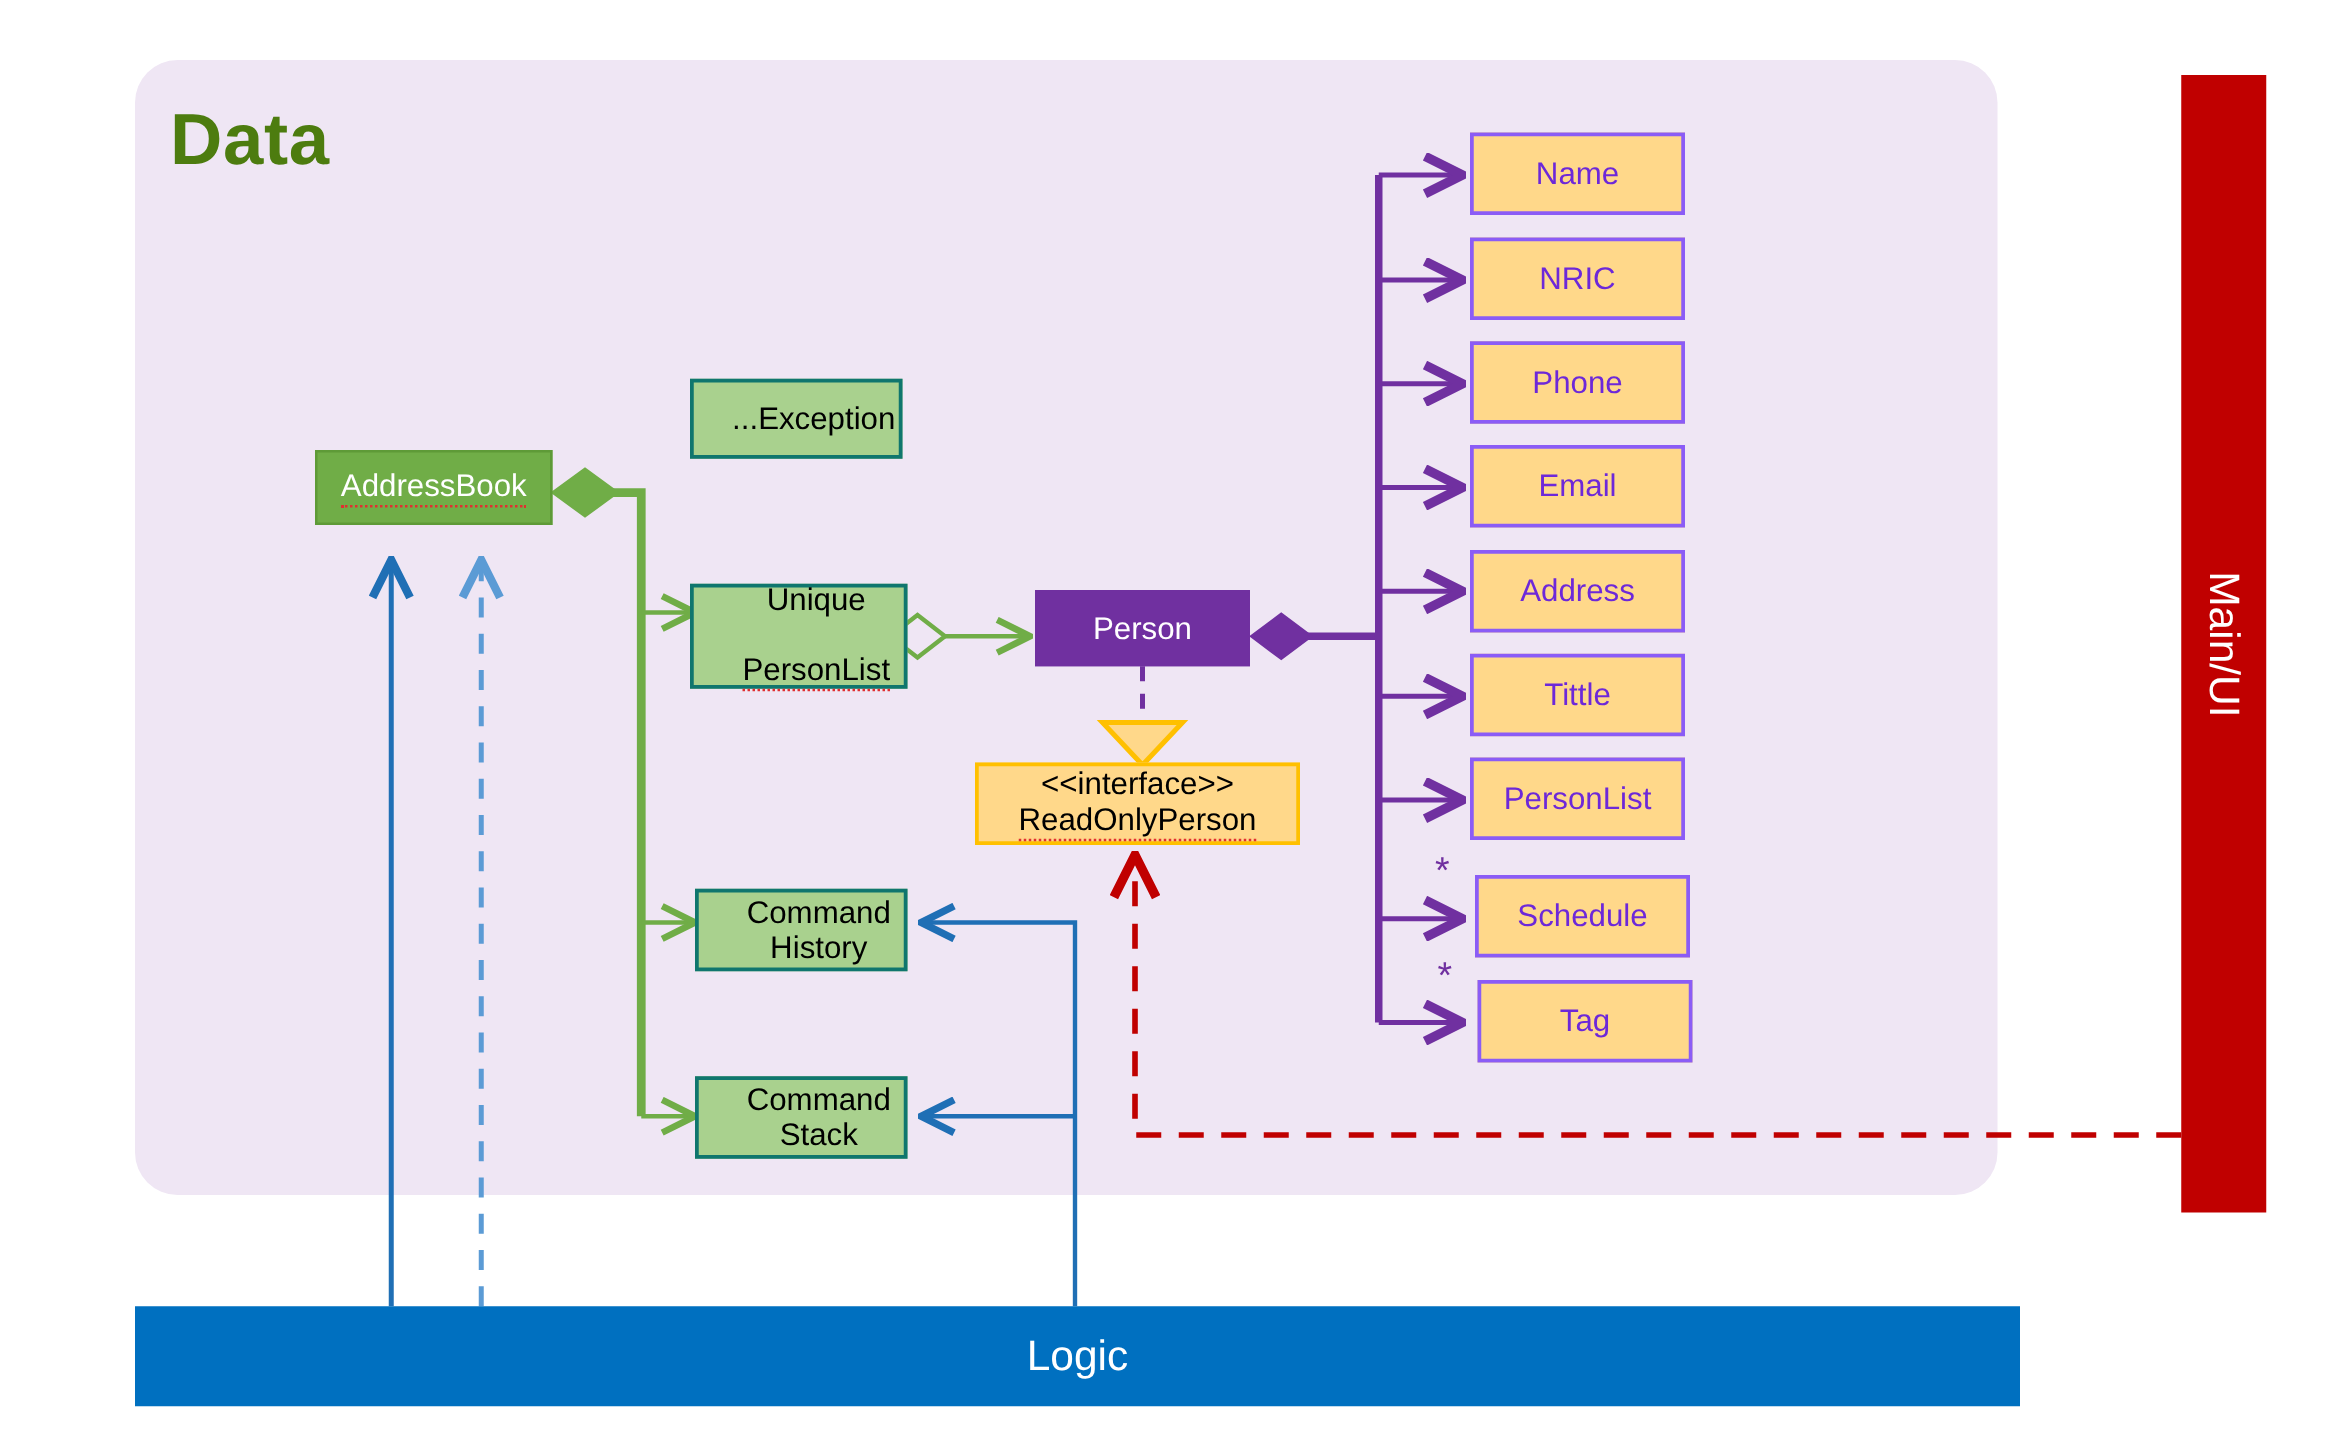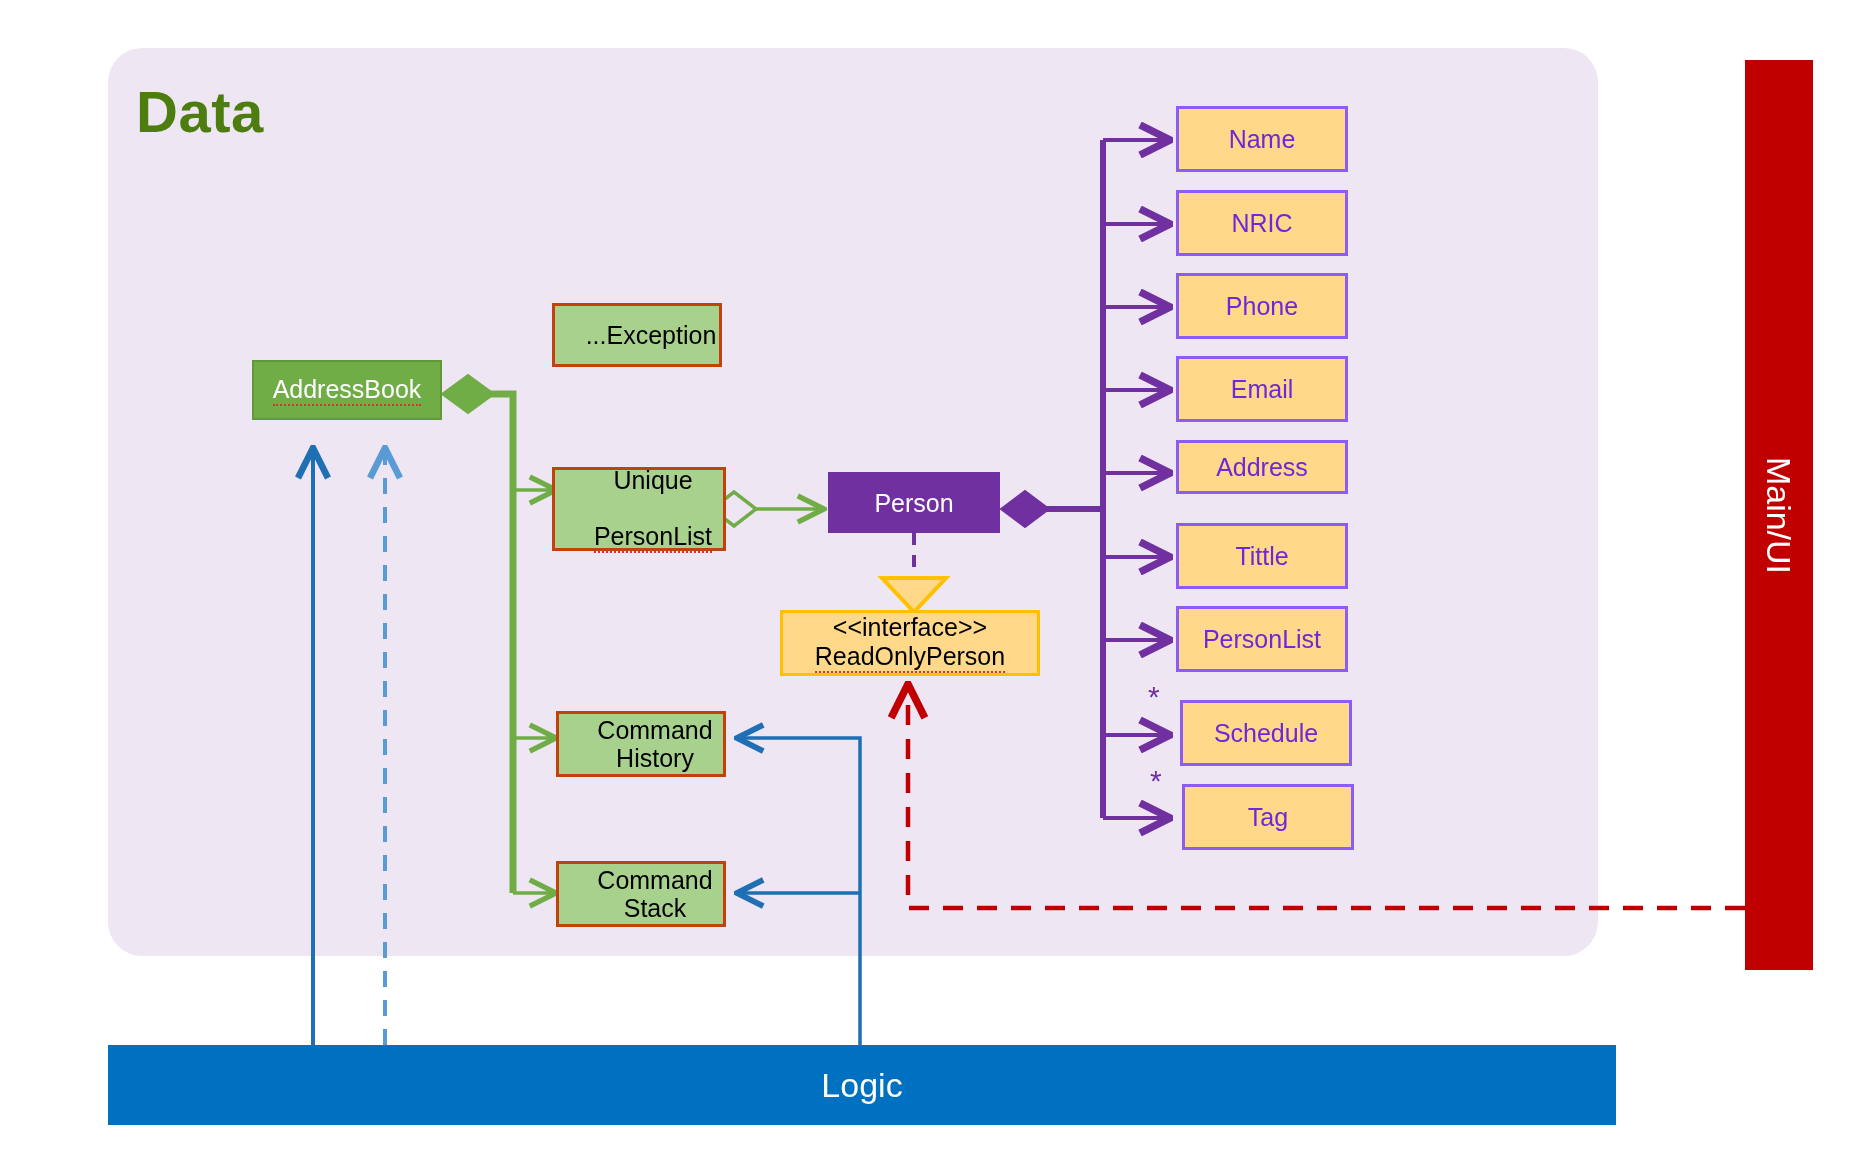--- a/index.html
+++ b/index.html
@@ -62,21 +62,21 @@
   }
 
   .node-green-dark {
     background: #70AD47;
     border: 2px solid #5E9A37;
     color: #FFFFFF;
     font-size: 25px;
   }
   .node-green-light {
     background: #A9D18E;
-    border: 3px solid #c2410c;
+    border: 3px solid #0f766e;
     color: #000000;
     font-size: 25px;
     padding-left: 28px;
   }
   .node-purple {
     background: #7030A0;
     border: 2px solid #7030A0;
     color: #FFFFFF;
     font-size: 25px;
   }
@@ -248,21 +248,21 @@
   </div>
   <div class="node node-yellow" style="left:1176px; top:190px; width:172px; height:66px;">
     <span>NRIC</span>
   </div>
   <div class="node node-yellow" style="left:1176px; top:273px; width:172px; height:66px;">
     <span>Phone</span>
   </div>
   <div class="node node-yellow" style="left:1176px; top:356px; width:172px; height:66px;">
     <span>Email</span>
   </div>
-  <div class="node node-yellow" style="left:1176px; top:440px; width:172px; height:54px;">
+  <div class="node node-yellow" style="left:1176px; top:440px; width:172px; height:66px;">
     <span>Address</span>
   </div>
   <div class="node node-yellow" style="left:1176px; top:523px; width:172px; height:66px;">
     <span>Tittle</span>
   </div>
   <div class="node node-yellow" style="left:1176px; top:606px; width:172px; height:66px;">
     <span>PersonList</span>
   </div>
   <div class="node node-yellow" style="left:1180px; top:700px; width:172px; height:66px;">
     <span>Schedule</span>

